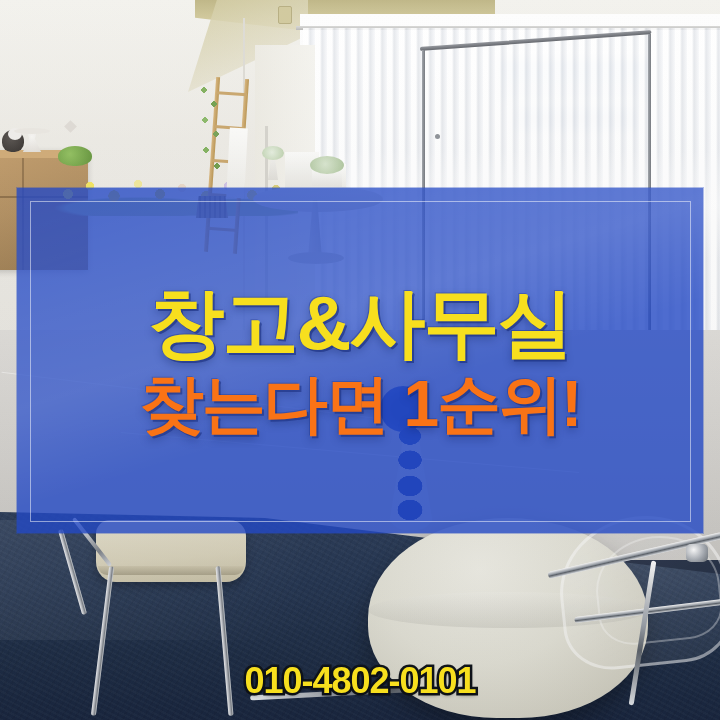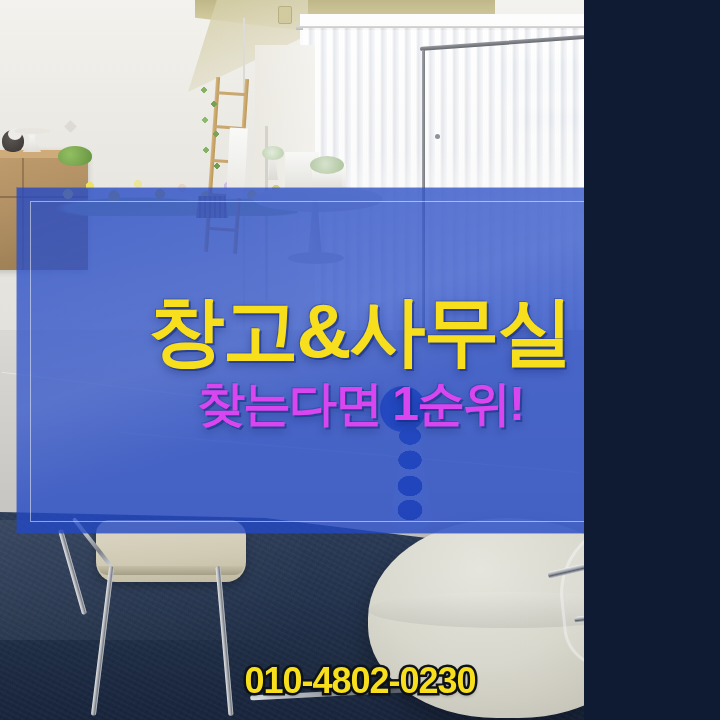--- a/index.html
+++ b/index.html
@@ -5,21 +5,21 @@
   * { margin:0; padding:0; box-sizing:border-box; }
   html, body {
     width:720px; height:720px;
     overflow:hidden;
     background:#0f1b33;
     font-family:"Liberation Sans", sans-serif;
   }
 
   #promo-banner {
     position:relative;
-    width:584px; height:720px;
+    width:720px; height:720px;
     overflow:hidden;
   }
 
   
   .photo { position:absolute; inset:0; overflow:hidden; }
 
   
   .wall {
     position:absolute; left:0; top:0; width:720px; height:352px;
     background:
@@ -418,22 +418,22 @@
   }
   .line-1 {
     font-size:76px;
     color:#F7DF1E;
     text-shadow:
       2px 2px 0 rgba(20,40,120,.55),
       -1px -1px 0 rgba(20,40,120,.30),
       0 4px 9px rgba(12,28,90,.35);
   }
   .line-2 {
-    font-size:48px;
-    color:#d946ef;
+    font-size:64px;
+    color:#f97316;
     text-shadow:
       2px 2px 0 rgba(20,40,120,.50),
       -1px -1px 0 rgba(20,40,120,.26),
       0 4px 9px rgba(12,28,90,.35);
   }
 
   
   .footer {
     position:absolute; left:0; bottom:18px; width:720px;
     display:flex; align-items:baseline; justify-content:center;
@@ -560,16 +560,16 @@
 
   <div class="blue-panel"></div>
   <div class="panel-streak"></div>
 
   <div class="headline">
     <div class="line line-1">창고&amp;사무실</div>
     <div class="line line-2">찾는다면 1순위!</div>
   </div>
 
   <div class="footer">
-    <span class="phone">010-4802-0230</span>
+    <span class="phone">010-4802-0101</span>
   </div>
 
 </div>
 
 </body></html>

